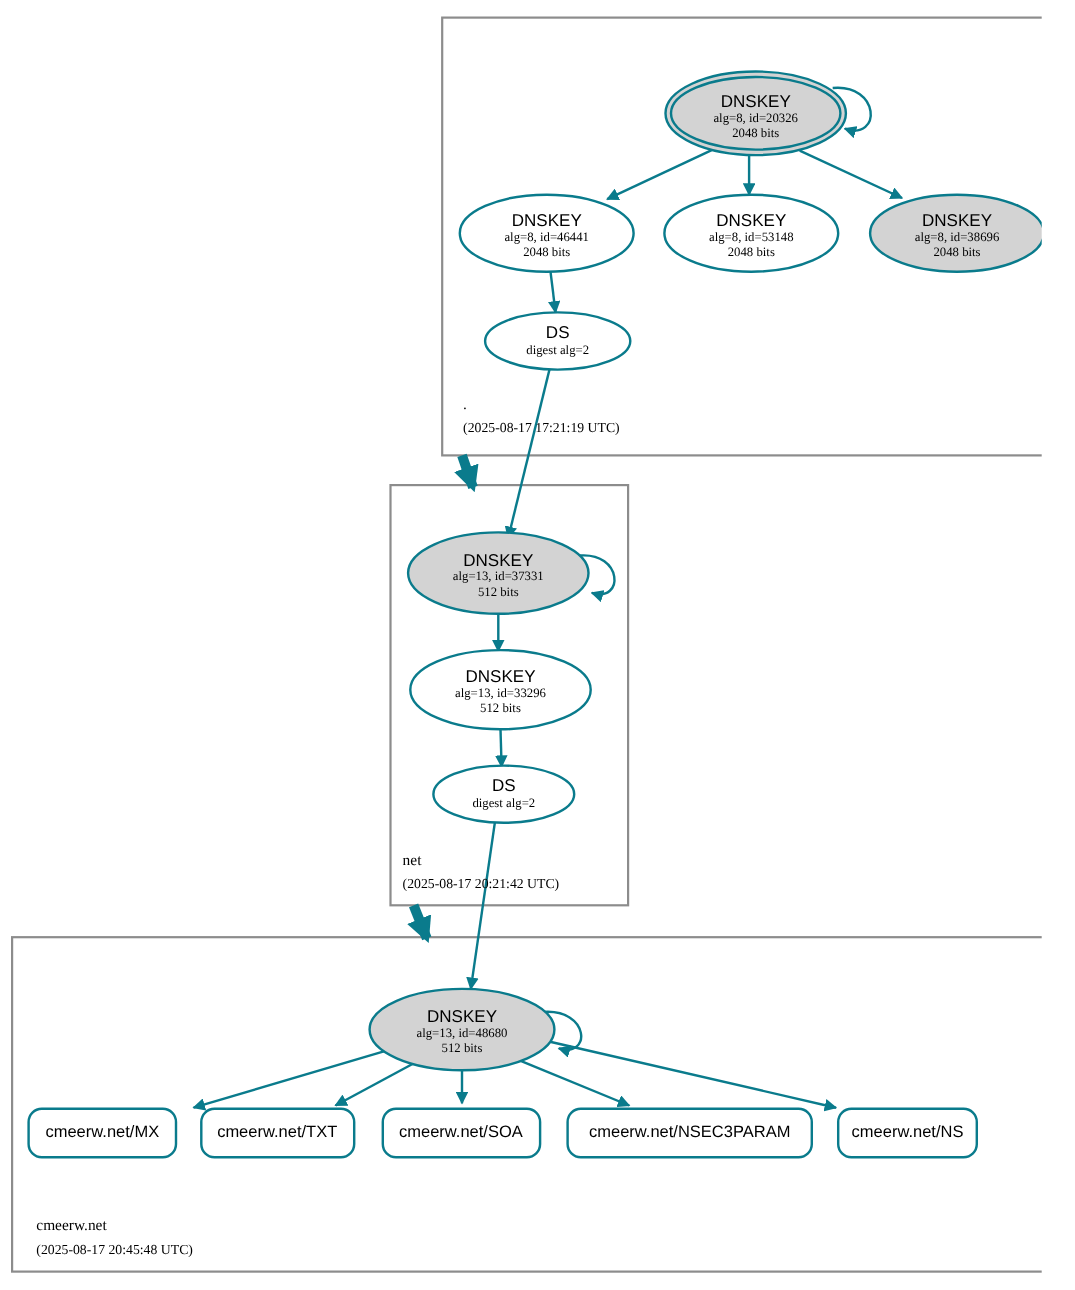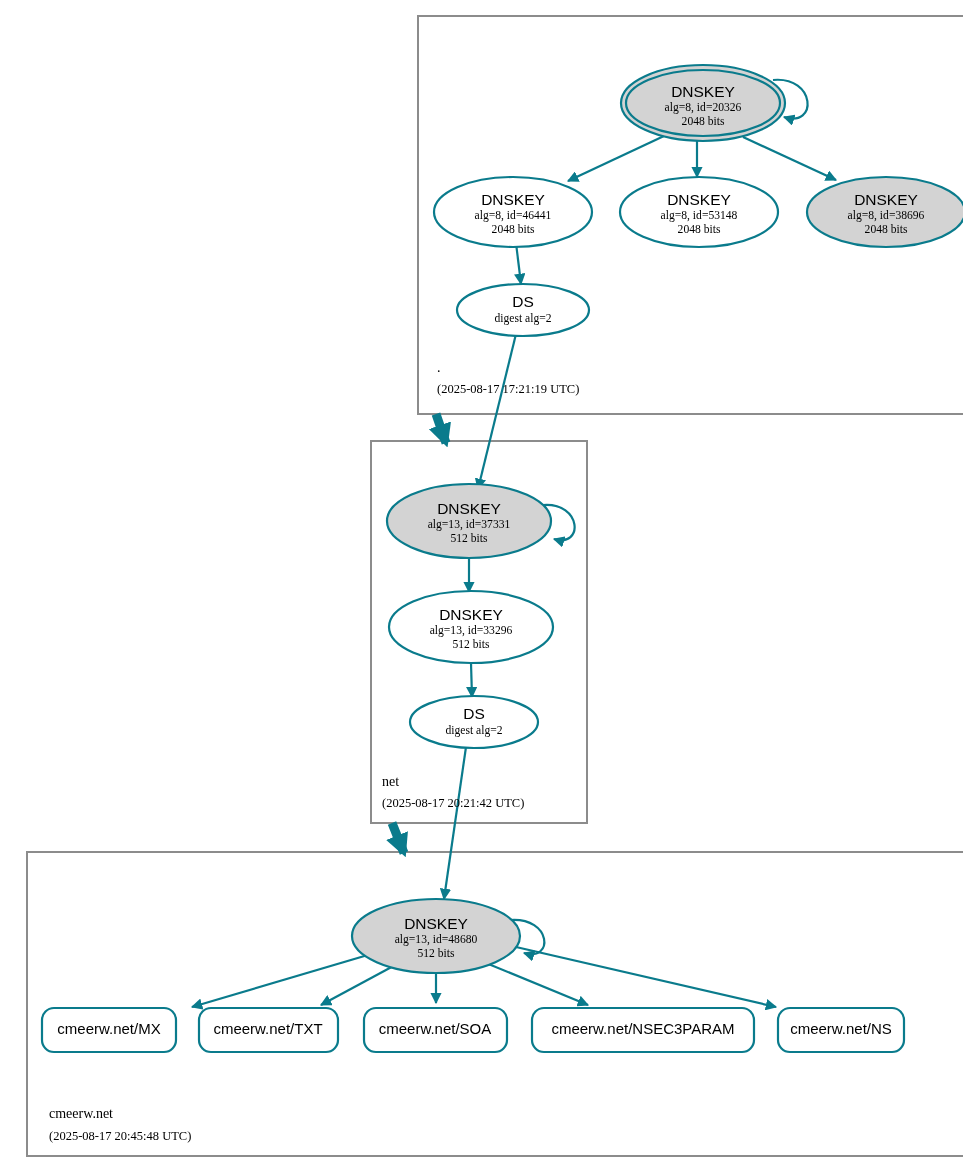--- a/index.html
+++ b/index.html
@@ -9,21 +9,20 @@
   }
   body {
     font-family: "Liberation Sans", sans-serif;
   }
   #canvas {
     position: relative;
     width: 947px;
     height: 1173px;
     background: #ffffff;
     overflow: hidden;
-    padding-left: 16px;
   }
   svg#graph {
     display: block;
     width: 977px;
     height: 1173px;
   }
   .zone-box {
     fill: #ffffff;
     stroke: #8c8c8c;
     stroke-width: 2;

